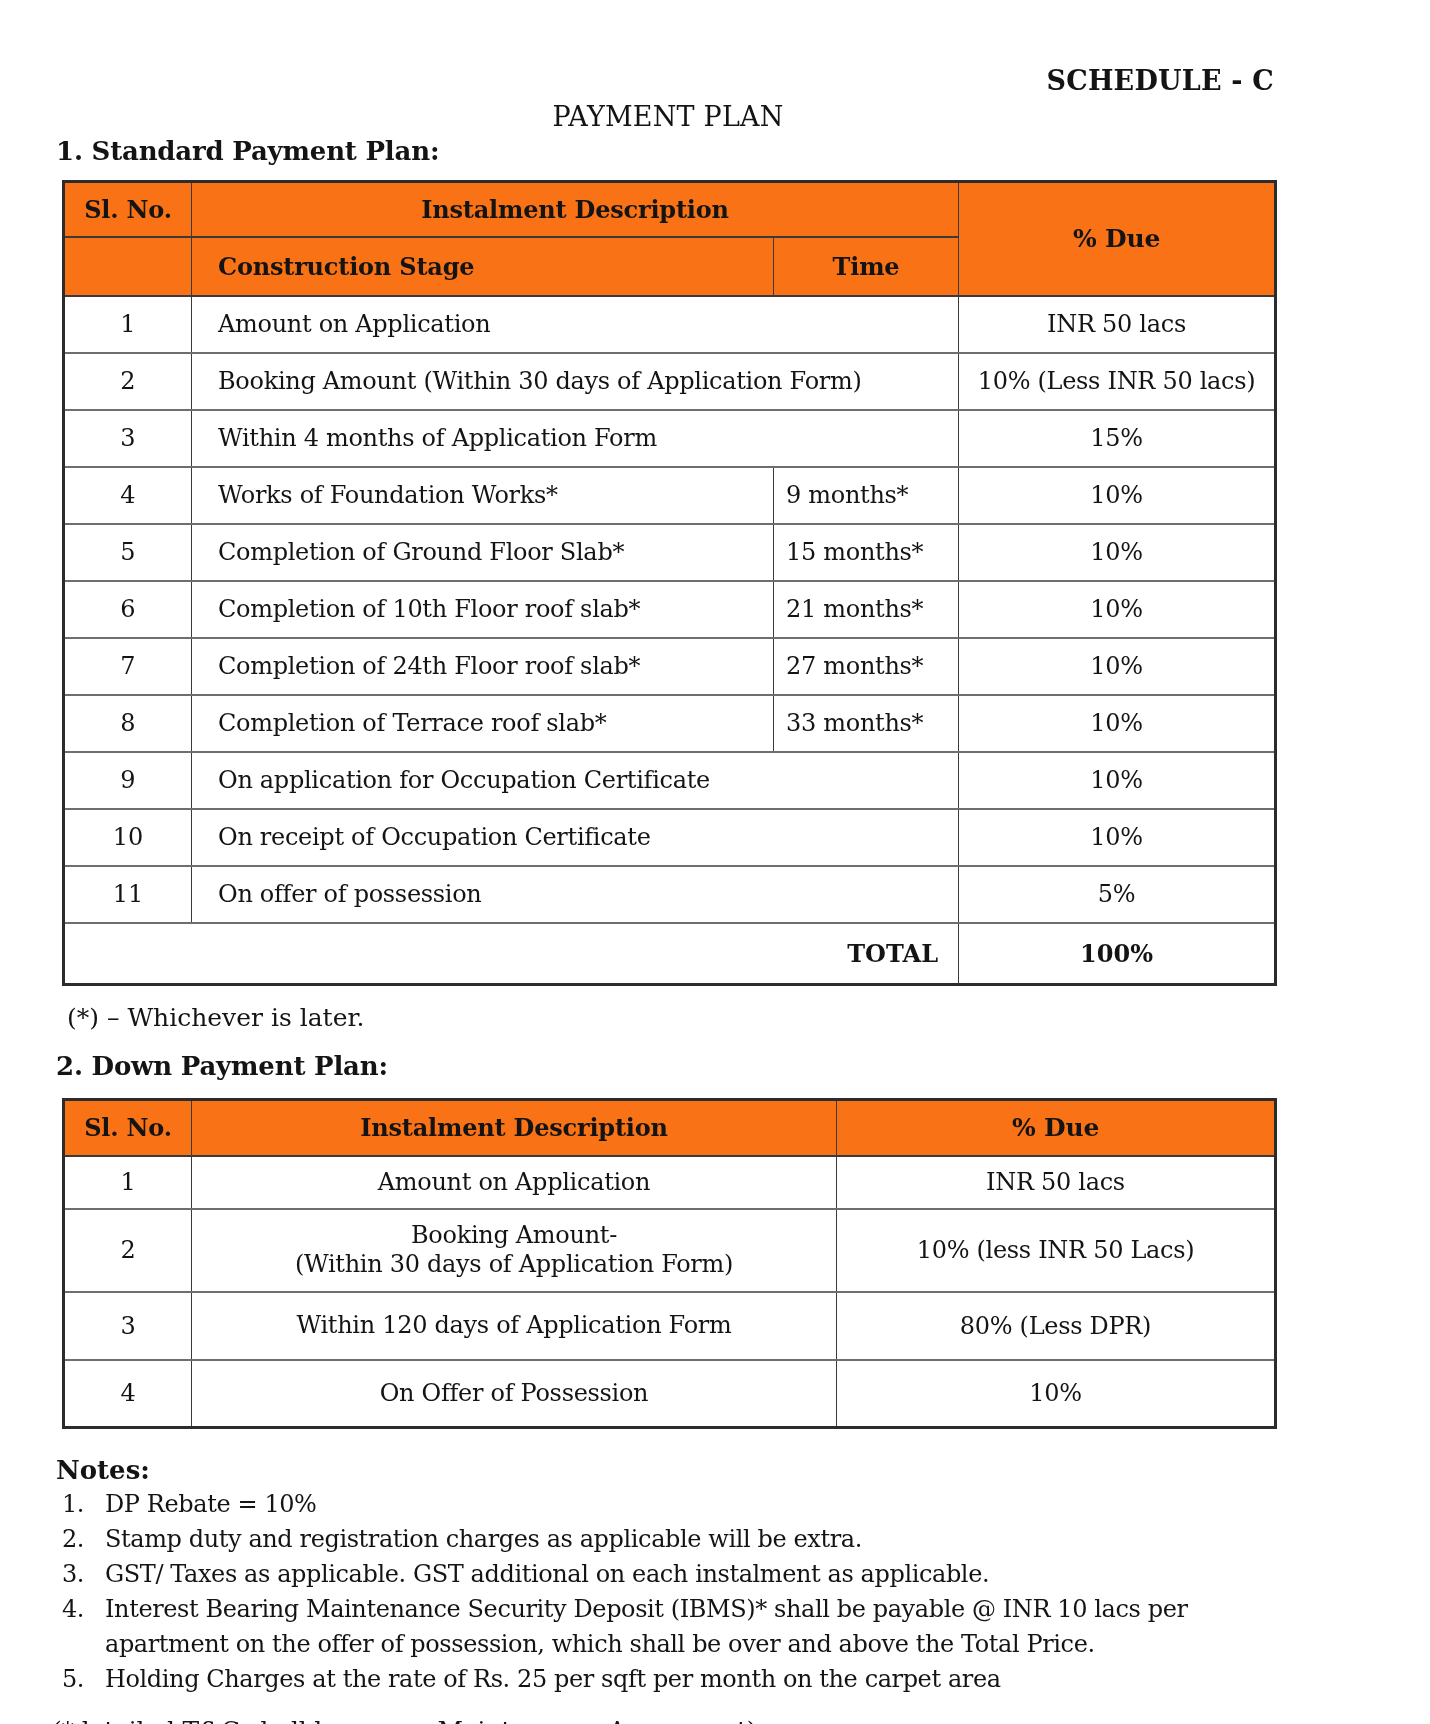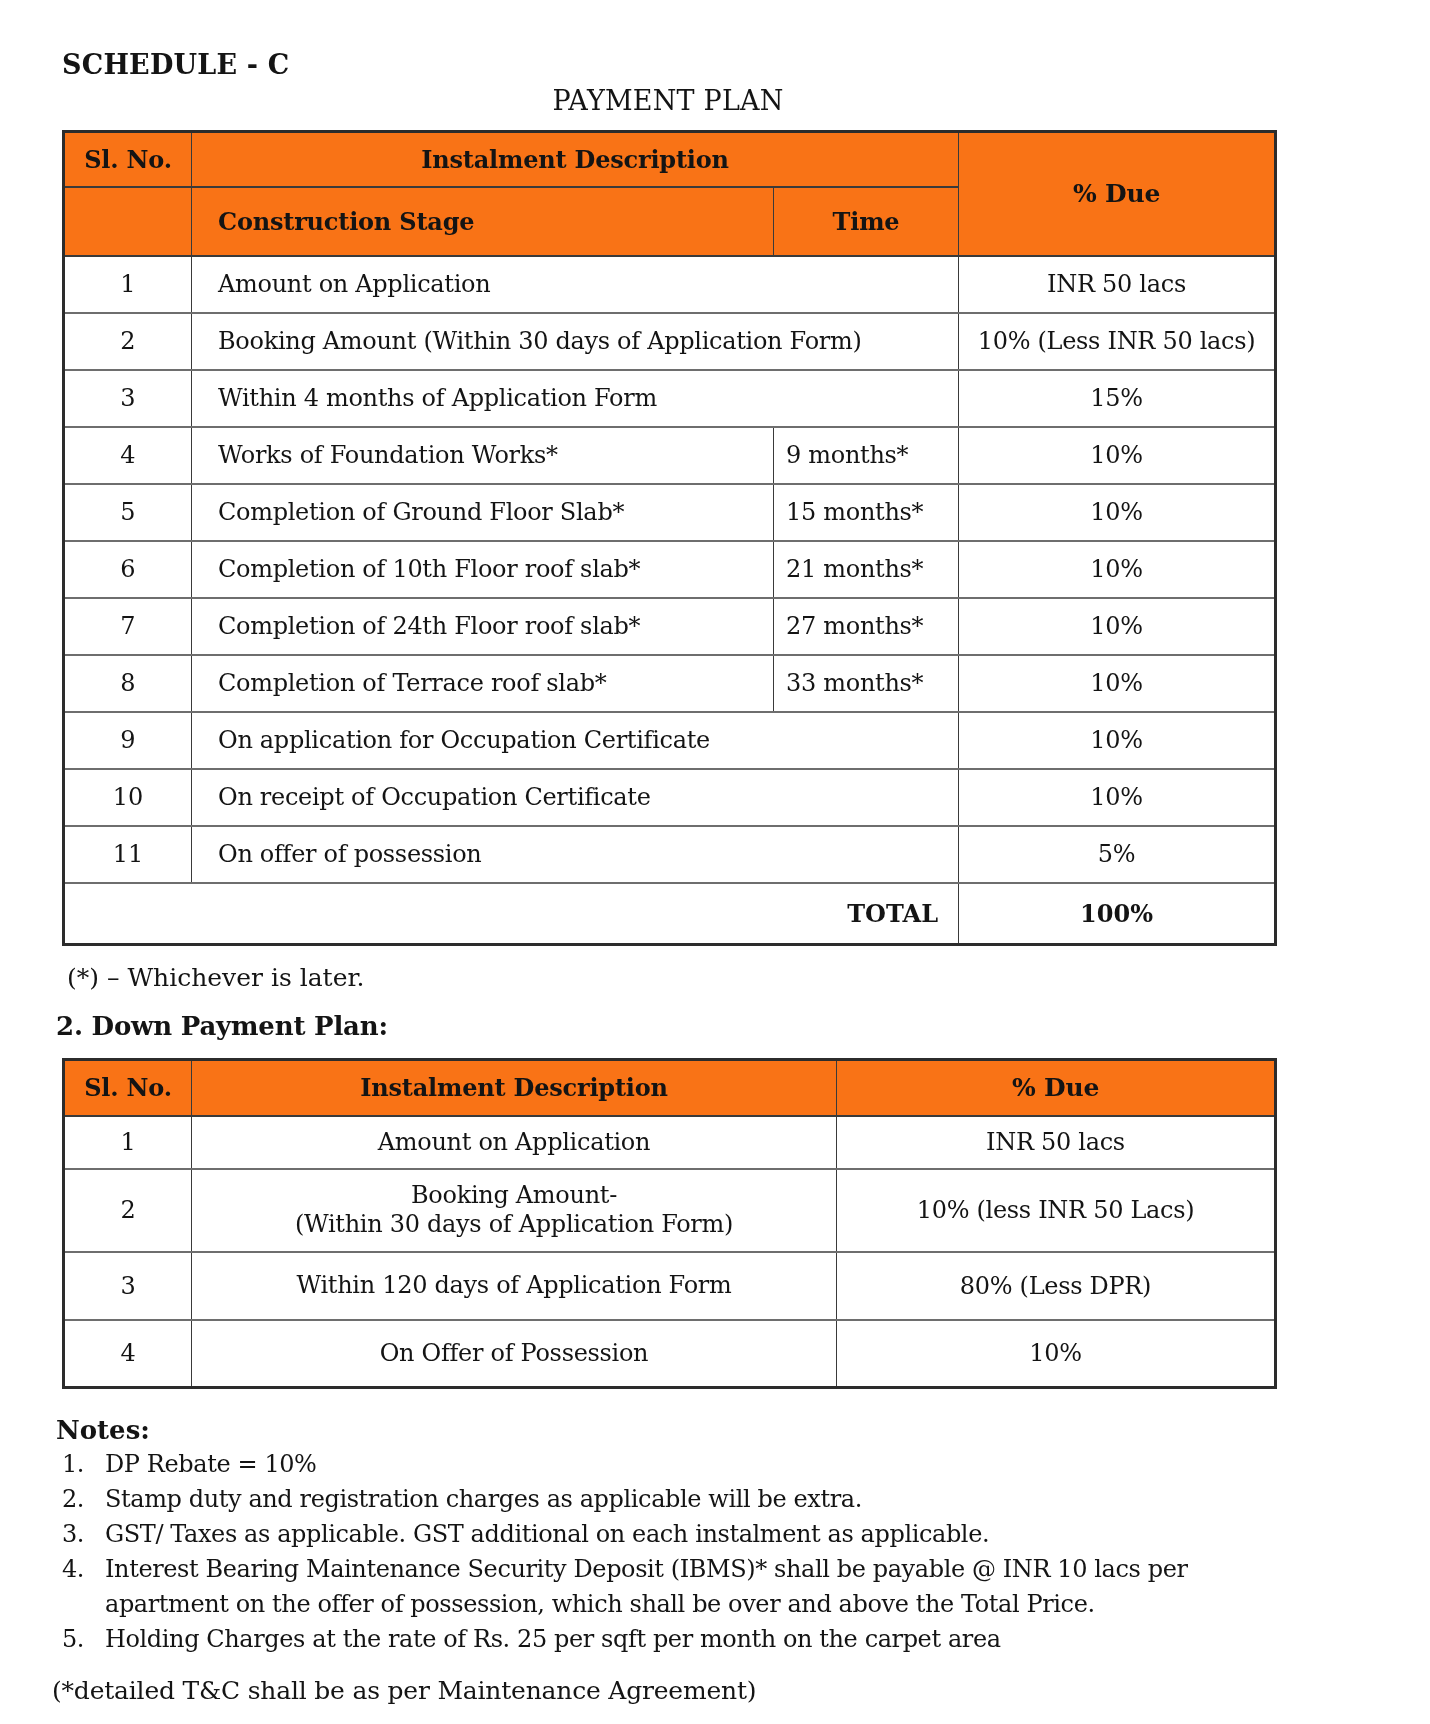--- a/index.html
+++ b/index.html
@@ -10,22 +10,22 @@
     font-family: "DejaVu Serif", serif;
     color: #141414;
     overflow: hidden;
   }
   .content {
     width: 1212px;
     margin-left: 62px;
     margin-right: 156px;
   }
   .doc-title {
-    margin-top: 50px;
-    text-align: left;
+    margin-top: 66px;
+    text-align: right;
     font-weight: bold;
     font-size: 27px;
     line-height: 30px;
     letter-spacing: 0.2px;
   }
   .doc-subtitle {
     margin-top: 6px;
     text-align: center;
     font-weight: normal;
     font-size: 27px;
@@ -60,21 +60,21 @@
     overflow: hidden;
   }
   thead th {
     background: #f97316;
     font-weight: bold;
     border-bottom: 2px solid #3a3a3a;
     letter-spacing: -0.2px;
   }
   
   .t1 .hr1 { height: 55px; }
-  .t1 .hr2 { height: 69px; }
+  .t1 .hr2 { height: 59px; }
   .t1 tbody tr { height: 57px; }
   .t1 tr.total-row { height: 62px; }
   .td-sl { text-align: center; }
   .th-sl { text-align: center; }
   .th-desc { text-align: center; }
   .th-stage { text-align: left; padding-left: 26px; }
   .th-time { text-align: center; }
   .th-due { text-align: center; font-size: 25px; }
   .td-stage { text-align: left; padding-left: 26px; letter-spacing: -0.3px; }
   .td-time { text-align: left; padding-left: 12px; letter-spacing: -0.3px; }
@@ -127,20 +127,21 @@
   }
 </style>
 </head>
 <body>
 
 <div class="content">
 
   <div class="doc-title">SCHEDULE - C</div>
   <div class="doc-subtitle">PAYMENT PLAN</div>
 
+  <div class="section-heading heading-1">1. Standard Payment Plan:</div>
 
   <table class="t1">
     <colgroup>
       <col style="width:128px">
         <col style="width:582px">
         <col style="width:185px">
         <col style="width:317px">
     </colgroup>
     <thead>
       <tr class="hr1">

